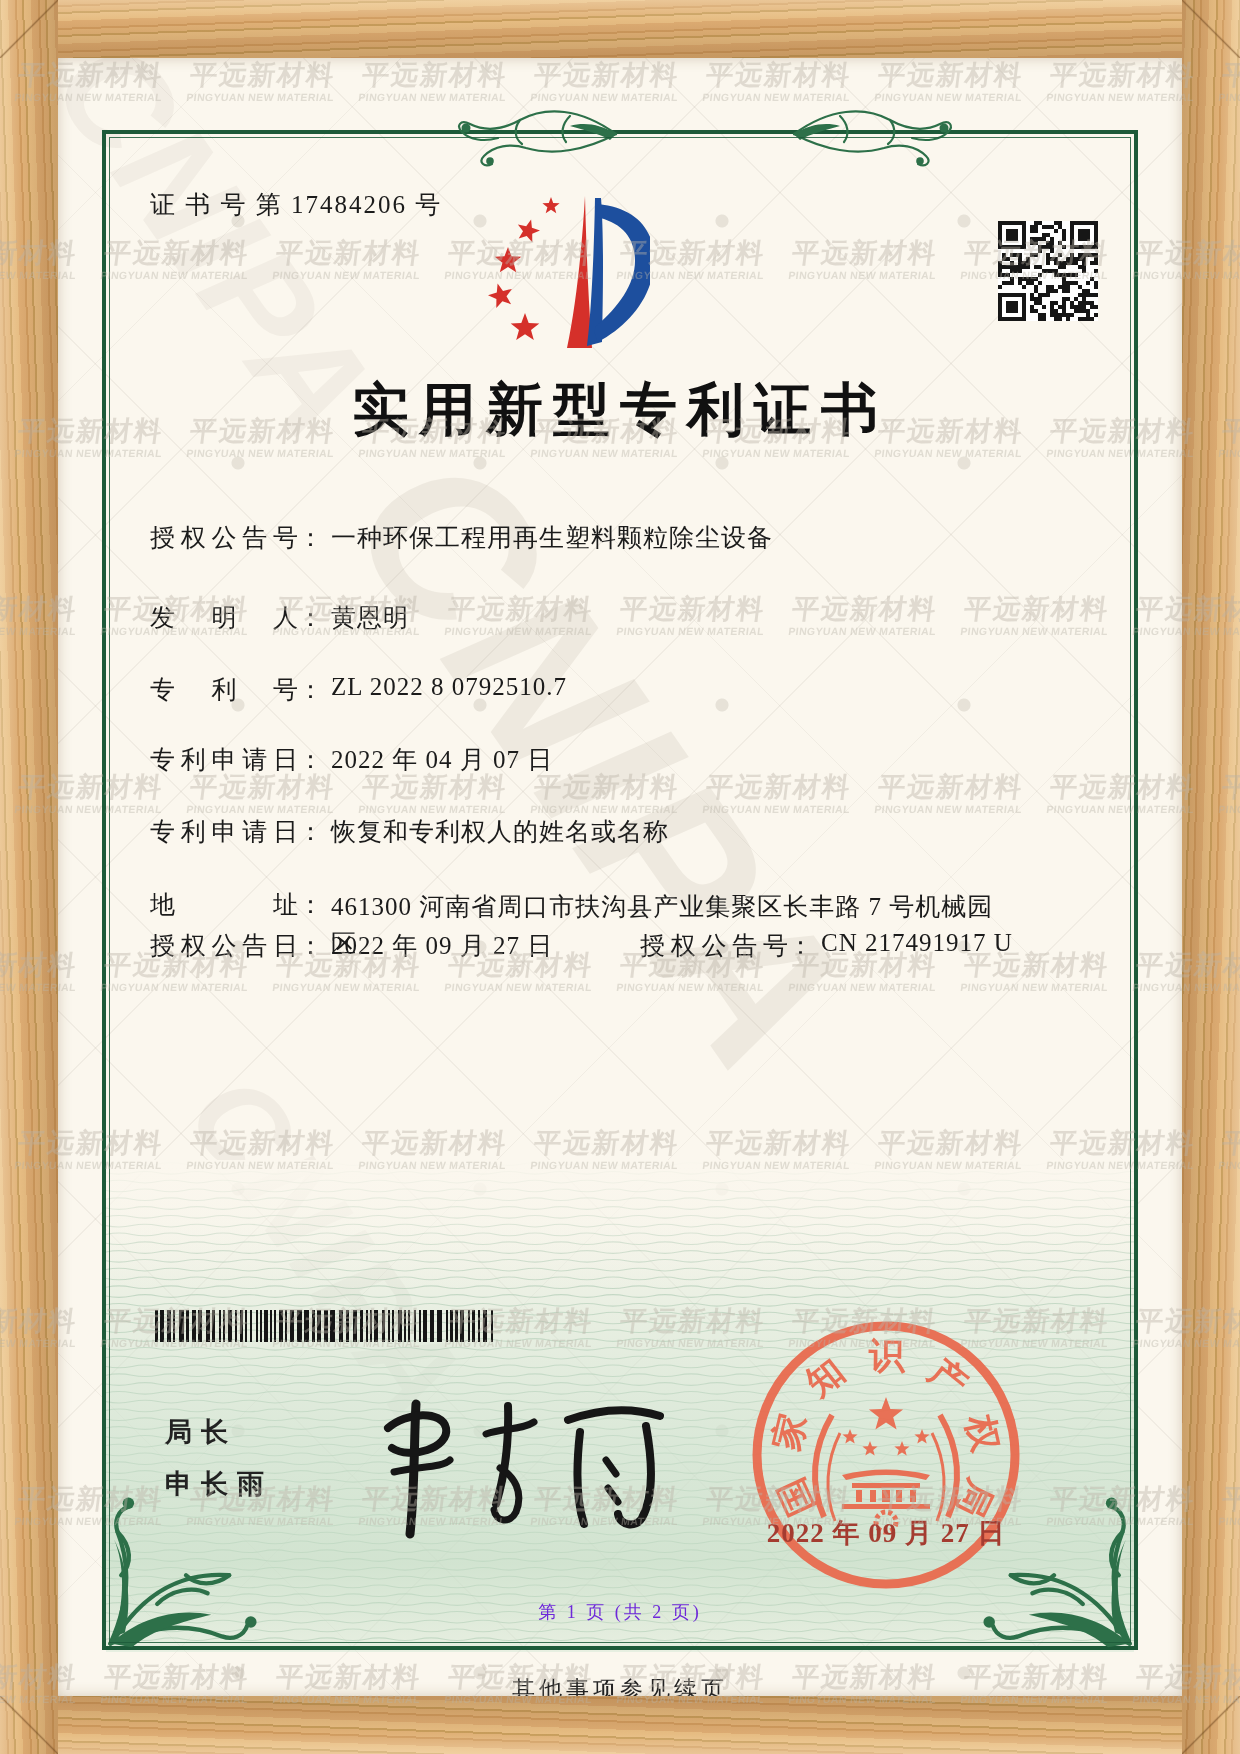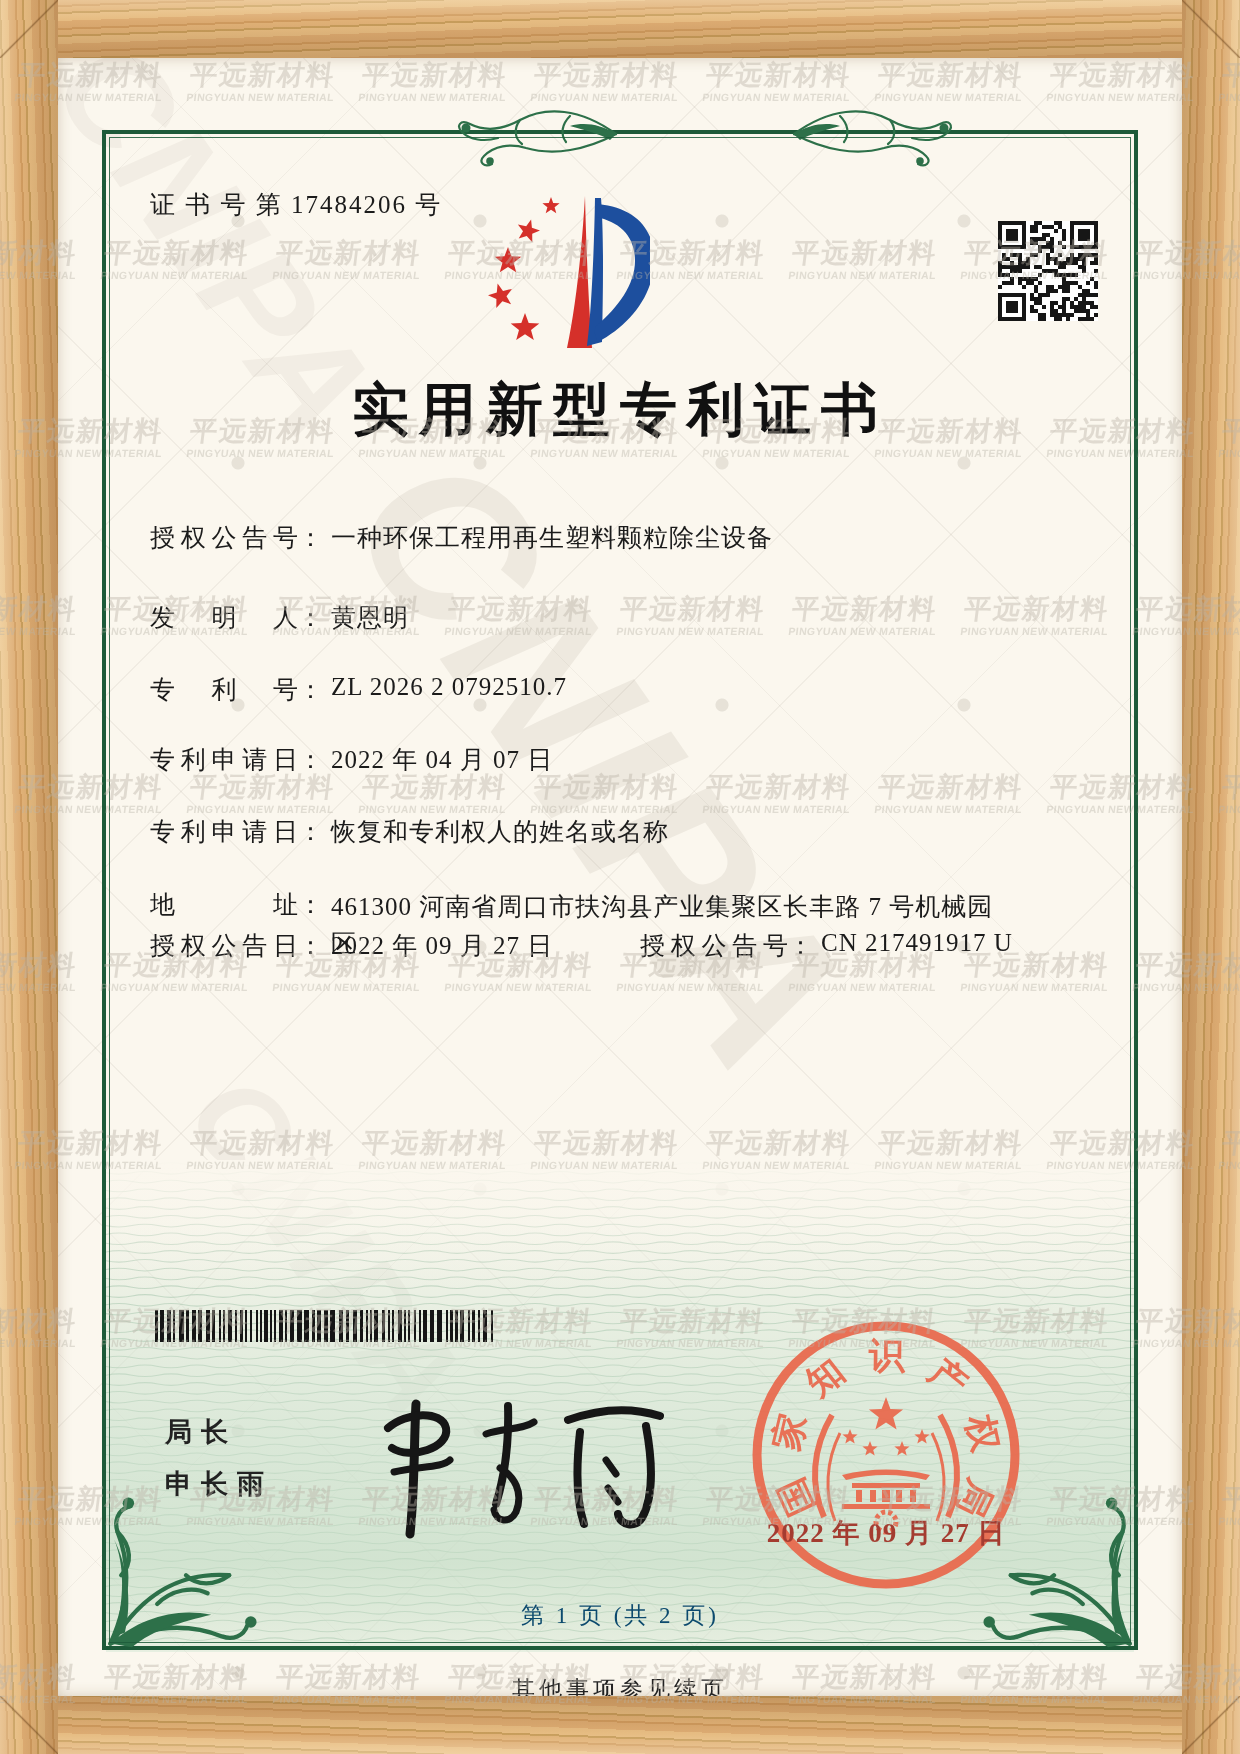--- a/index.html
+++ b/index.html
@@ -95,21 +95,21 @@
   .barcode{position:absolute;left:97px;top:1252px;width:342px;height:32px;}
   .officer{position:absolute;left:107px;z-index:11;
     font-family:"Liberation Sans","DejaVu Sans",sans-serif;
     font-weight:600;font-size:27px;letter-spacing:9px;color:#222;}
   .officer-title{top:1356px;} .officer-name{top:1408px;}
   .signature{position:absolute;left:300px;top:1318px;width:320px;height:190px;z-index:11;}
 
   .seal{position:absolute;left:688px;top:1259px;width:280px;height:280px;z-index:12;opacity:.94;}
 
   .page-footer{position:absolute;left:0;right:0;top:1542px;text-align:center;
-    font-size:23px;letter-spacing:3px;color:#0c4a6e;z-index:13;}
+    font-size:18px;letter-spacing:3px;color:#6d28d9;z-index:13;}
   .cont-note{position:absolute;left:0;right:0;top:1616px;text-align:center;
     font-size:23px;letter-spacing:4px;color:#222;z-index:13;}
 </style>
 </head>
 <body>
 
 <svg style="position:absolute;width:0;height:0" aria-hidden="true">
   <defs>
     <symbol id="flourish" viewBox="0 0 100 100">
       <g fill="none" stroke="#2d7049" stroke-width="2.4" stroke-linecap="round">
@@ -487,21 +487,21 @@
 
       <div class="doc-title">实用新型专利证书</div>
 
       <div class="row" style="top:463px">
         <span class="flabel">授权公告号</span><span class="colon">：</span><span class="fvalue">一种环保工程用再生塑料颗粒除尘设备</span>
       </div>
       <div class="row" style="top:543px">
         <span class="flabel">发明人</span><span class="colon">：</span><span class="fvalue">黄恩明</span>
       </div>
       <div class="row" style="top:615px">
-        <span class="flabel">专利号</span><span class="colon">：</span><span class="fvalue">ZL 2026 2 0792510.7</span>
+        <span class="flabel">专利号</span><span class="colon">：</span><span class="fvalue">ZL 2022 8 0792510.7</span>
       </div>
       <div class="row" style="top:685px">
         <span class="flabel">专利申请日</span><span class="colon">：</span><span class="fvalue">2022 年 04 月 07 日</span>
       </div>
       <div class="row" style="top:757px">
         <span class="flabel">专利申请日</span><span class="colon">：</span><span class="fvalue">恢复和专利权人的姓名或名称</span>
       </div>
       <div class="row" style="top:830px">
         <span class="flabel">地址</span><span class="colon">：</span><span class="fvalue fvalue-wrap">461300 河南省周口市扶沟县产业集聚区长丰路 7 号机械园区</span>
       </div>

